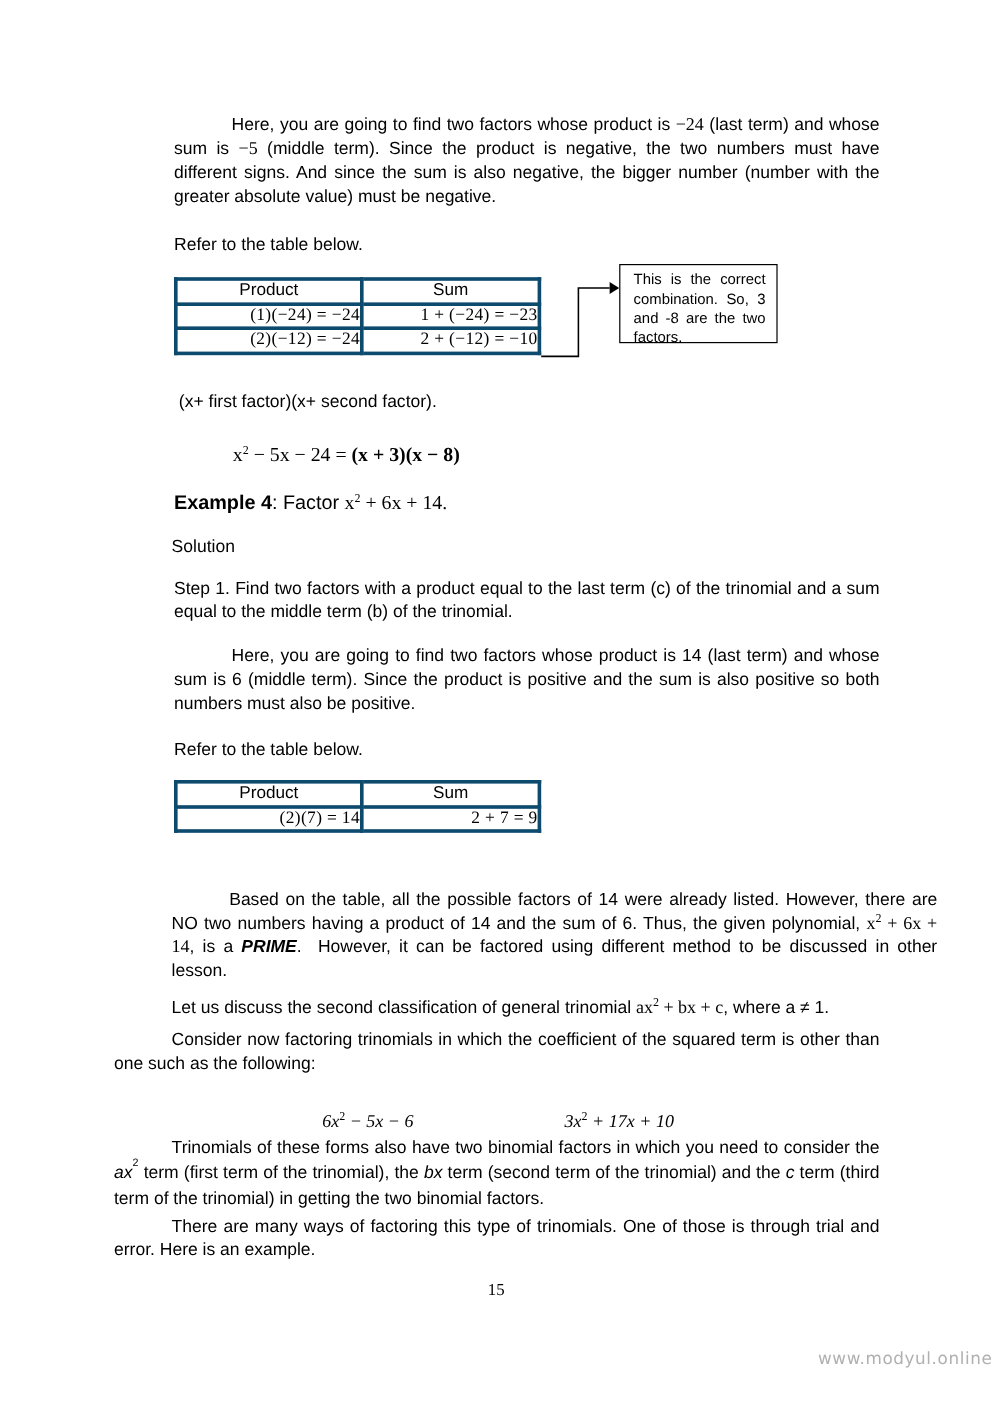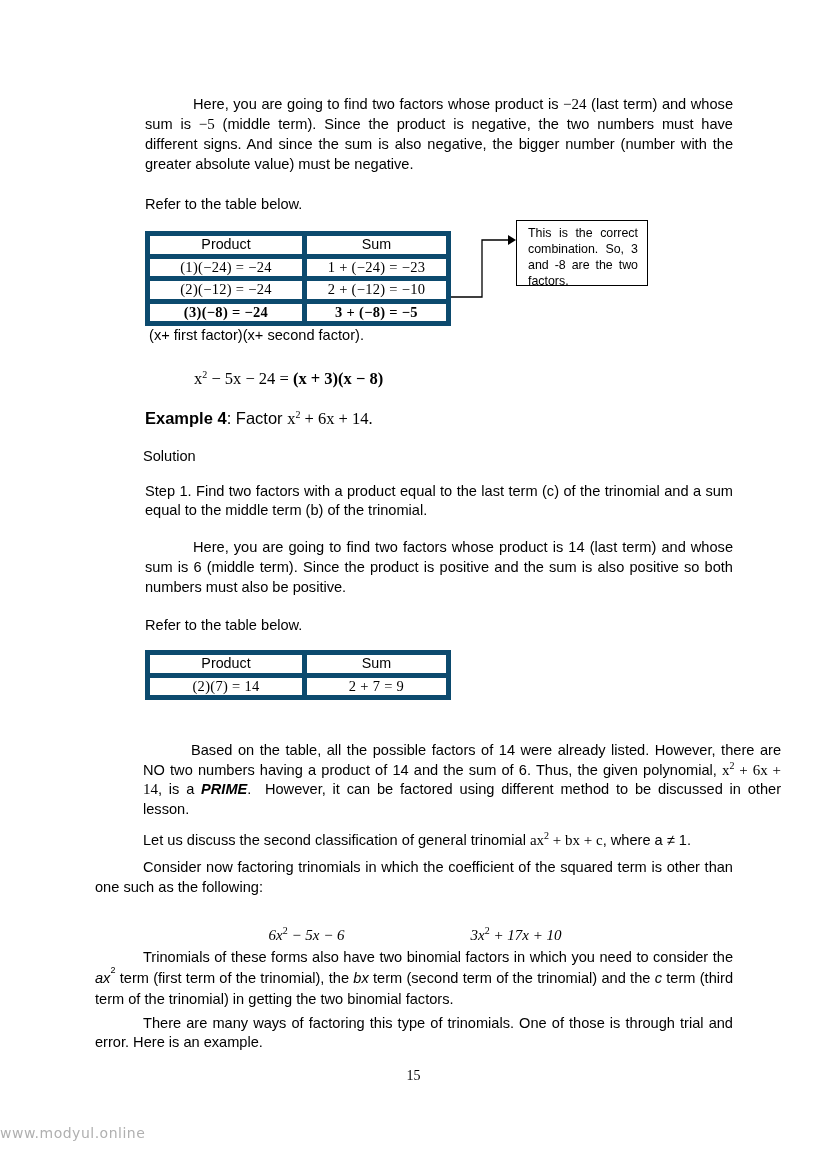--- a/index.html
+++ b/index.html
@@ -4,28 +4,28 @@
   <style>
     html, body { margin: 0; padding: 0; background: #ffffff; }
     body { width: 827px; height: 1169px; position: relative; overflow: hidden; color: #000; }
     .serif { font-family: "Liberation Serif", serif; }
     .p { position: absolute; font-family: "Liberation Sans", sans-serif; font-size: 14.6px; line-height: 19.6px; text-align: justify; }
     .p .ind { display: inline-block; width: 48px; }
     .m { font-family: "Liberation Serif", serif; font-size: 15px; }
     .b { font-weight: bold; }
     sup { font-size: 10px; vertical-align: 6px; line-height: 0; }
     table.t { position: absolute; border-collapse: collapse; font-size: 14px; }
-    table.t th, table.t td { border: 5px solid #0c4a6e; padding: 0; text-align: center; height: 17.5px; line-height: 17px; }
+    table.t th, table.t td { border: 3px solid #0c4a6e; padding: 0; text-align: center; height: 17.5px; line-height: 17px; }
     table.t th { font-family: "Liberation Sans", sans-serif; font-weight: normal; font-size: 14.3px; }
-    table.t td { font-family: "Liberation Serif", serif; font-size: 14.5px; letter-spacing: 0.3px; }
+    table.t td { font-family: "Liberation Serif", serif; font-size: 14.5px; letter-spacing: 0.3px; text-align: right; }
     table.t td.bold { font-weight: bold; }
     .callout { position: absolute; left: 516px; top: 220px; width: 132px; height: 66px; border: 1px solid #000; box-sizing: border-box; padding: 4px 9px 0 11px; font-family: "Liberation Sans", sans-serif; font-size: 12.4px; line-height: 16px; text-align: justify; }
     .arrow { position: absolute; left: 450px; top: 232px; }
     .pagenum { position: absolute; left: 0; width: 827px; top: 1068px; text-align: center; font-family: "Liberation Serif", serif; font-size: 14px; }
-    .watermark { position: absolute; left: 0; width: 827px; top: 1125px; text-align: left; font-family: "DejaVu Sans", sans-serif; font-size: 14px; color: #b0b0b0; letter-spacing: 0.5px; }
+    .watermark { position: absolute; left: 0; width: 827px; top: 1125px; text-align: right; font-family: "DejaVu Sans", sans-serif; font-size: 14px; color: #b0b0b0; letter-spacing: 0.5px; }
   </style>
 </head>
 <body>
 
 <div class="p" style="left:145px; top:94px; width:588px; line-height:20px;">
   <span class="ind"></span><span>Here, you are going to find two factors whose product is </span><span class="m">−24</span><span> (last term) and whose sum is </span><span class="m">−5</span><span> (middle term). Since the product is negative, the two numbers must have different signs. And since the sum is also negative, the bigger number (number with the greater absolute value) must be negative.</span>
 </div>
 
 <div class="p" style="left:145px; top:195px;">Refer to the table below.</div>
 
@@ -35,24 +35,20 @@
     <th style="width:152px;">Product</th>
     <th>Sum</th>
   </tr>
   <tr>
     <td>(1)(−24)  =  −24</td>
     <td>1  +  (−24)  =  −23</td>
   </tr>
   <tr>
     <td>(2)(−12)  =  −24</td>
     <td>2  +  (−12)  =  −10</td>
-  </tr>
-  <tr>
-    <td class="bold">(3)(−8)  =  −24</td>
-    <td class="bold">3  +  (−8)  =  −5</td>
   </tr>
 </tbody>
   </table>
 
 <svg class="arrow" width="70" height="72" viewBox="0 0 70 72">
   <polyline points="1,65 32,65 32,8 58,8" fill="none" stroke="#000" stroke-width="1.3"></polyline>
   <polygon points="58,3 66,8 58,13" fill="#000"></polygon>
 </svg>
 
 <div class="callout">This is the correct combination.  So, 3 and -8 are the two factors.</div>

